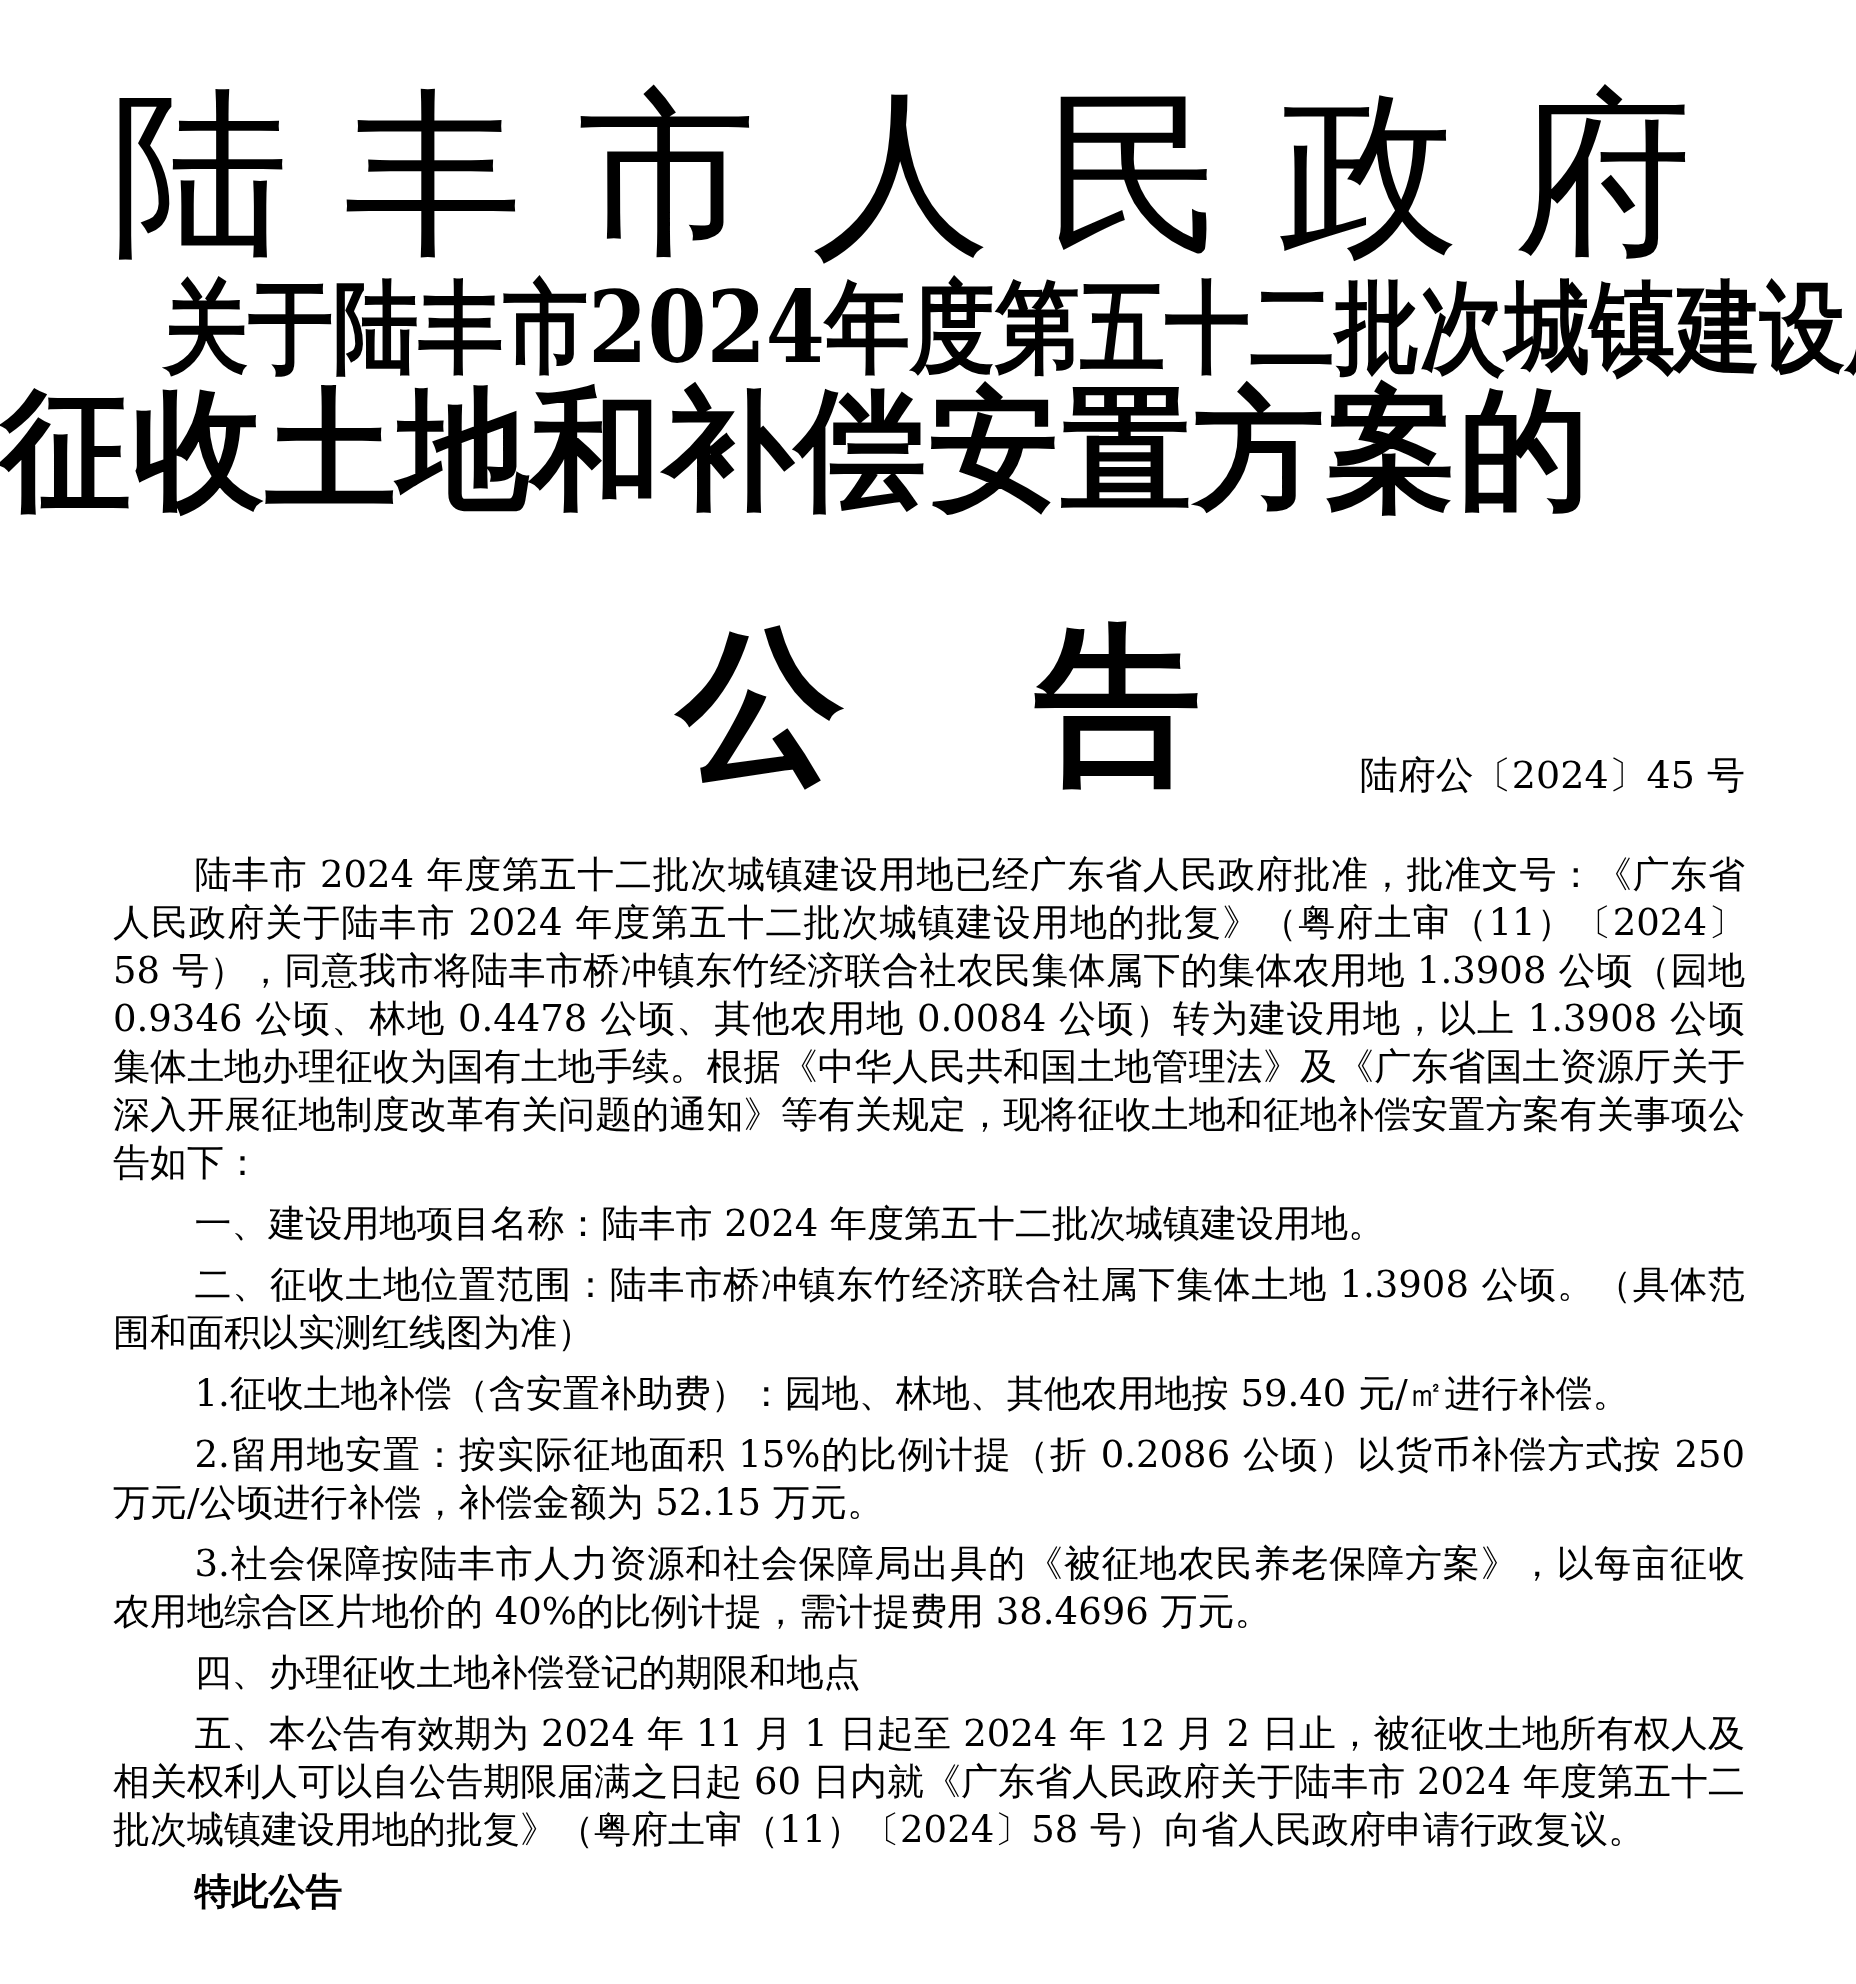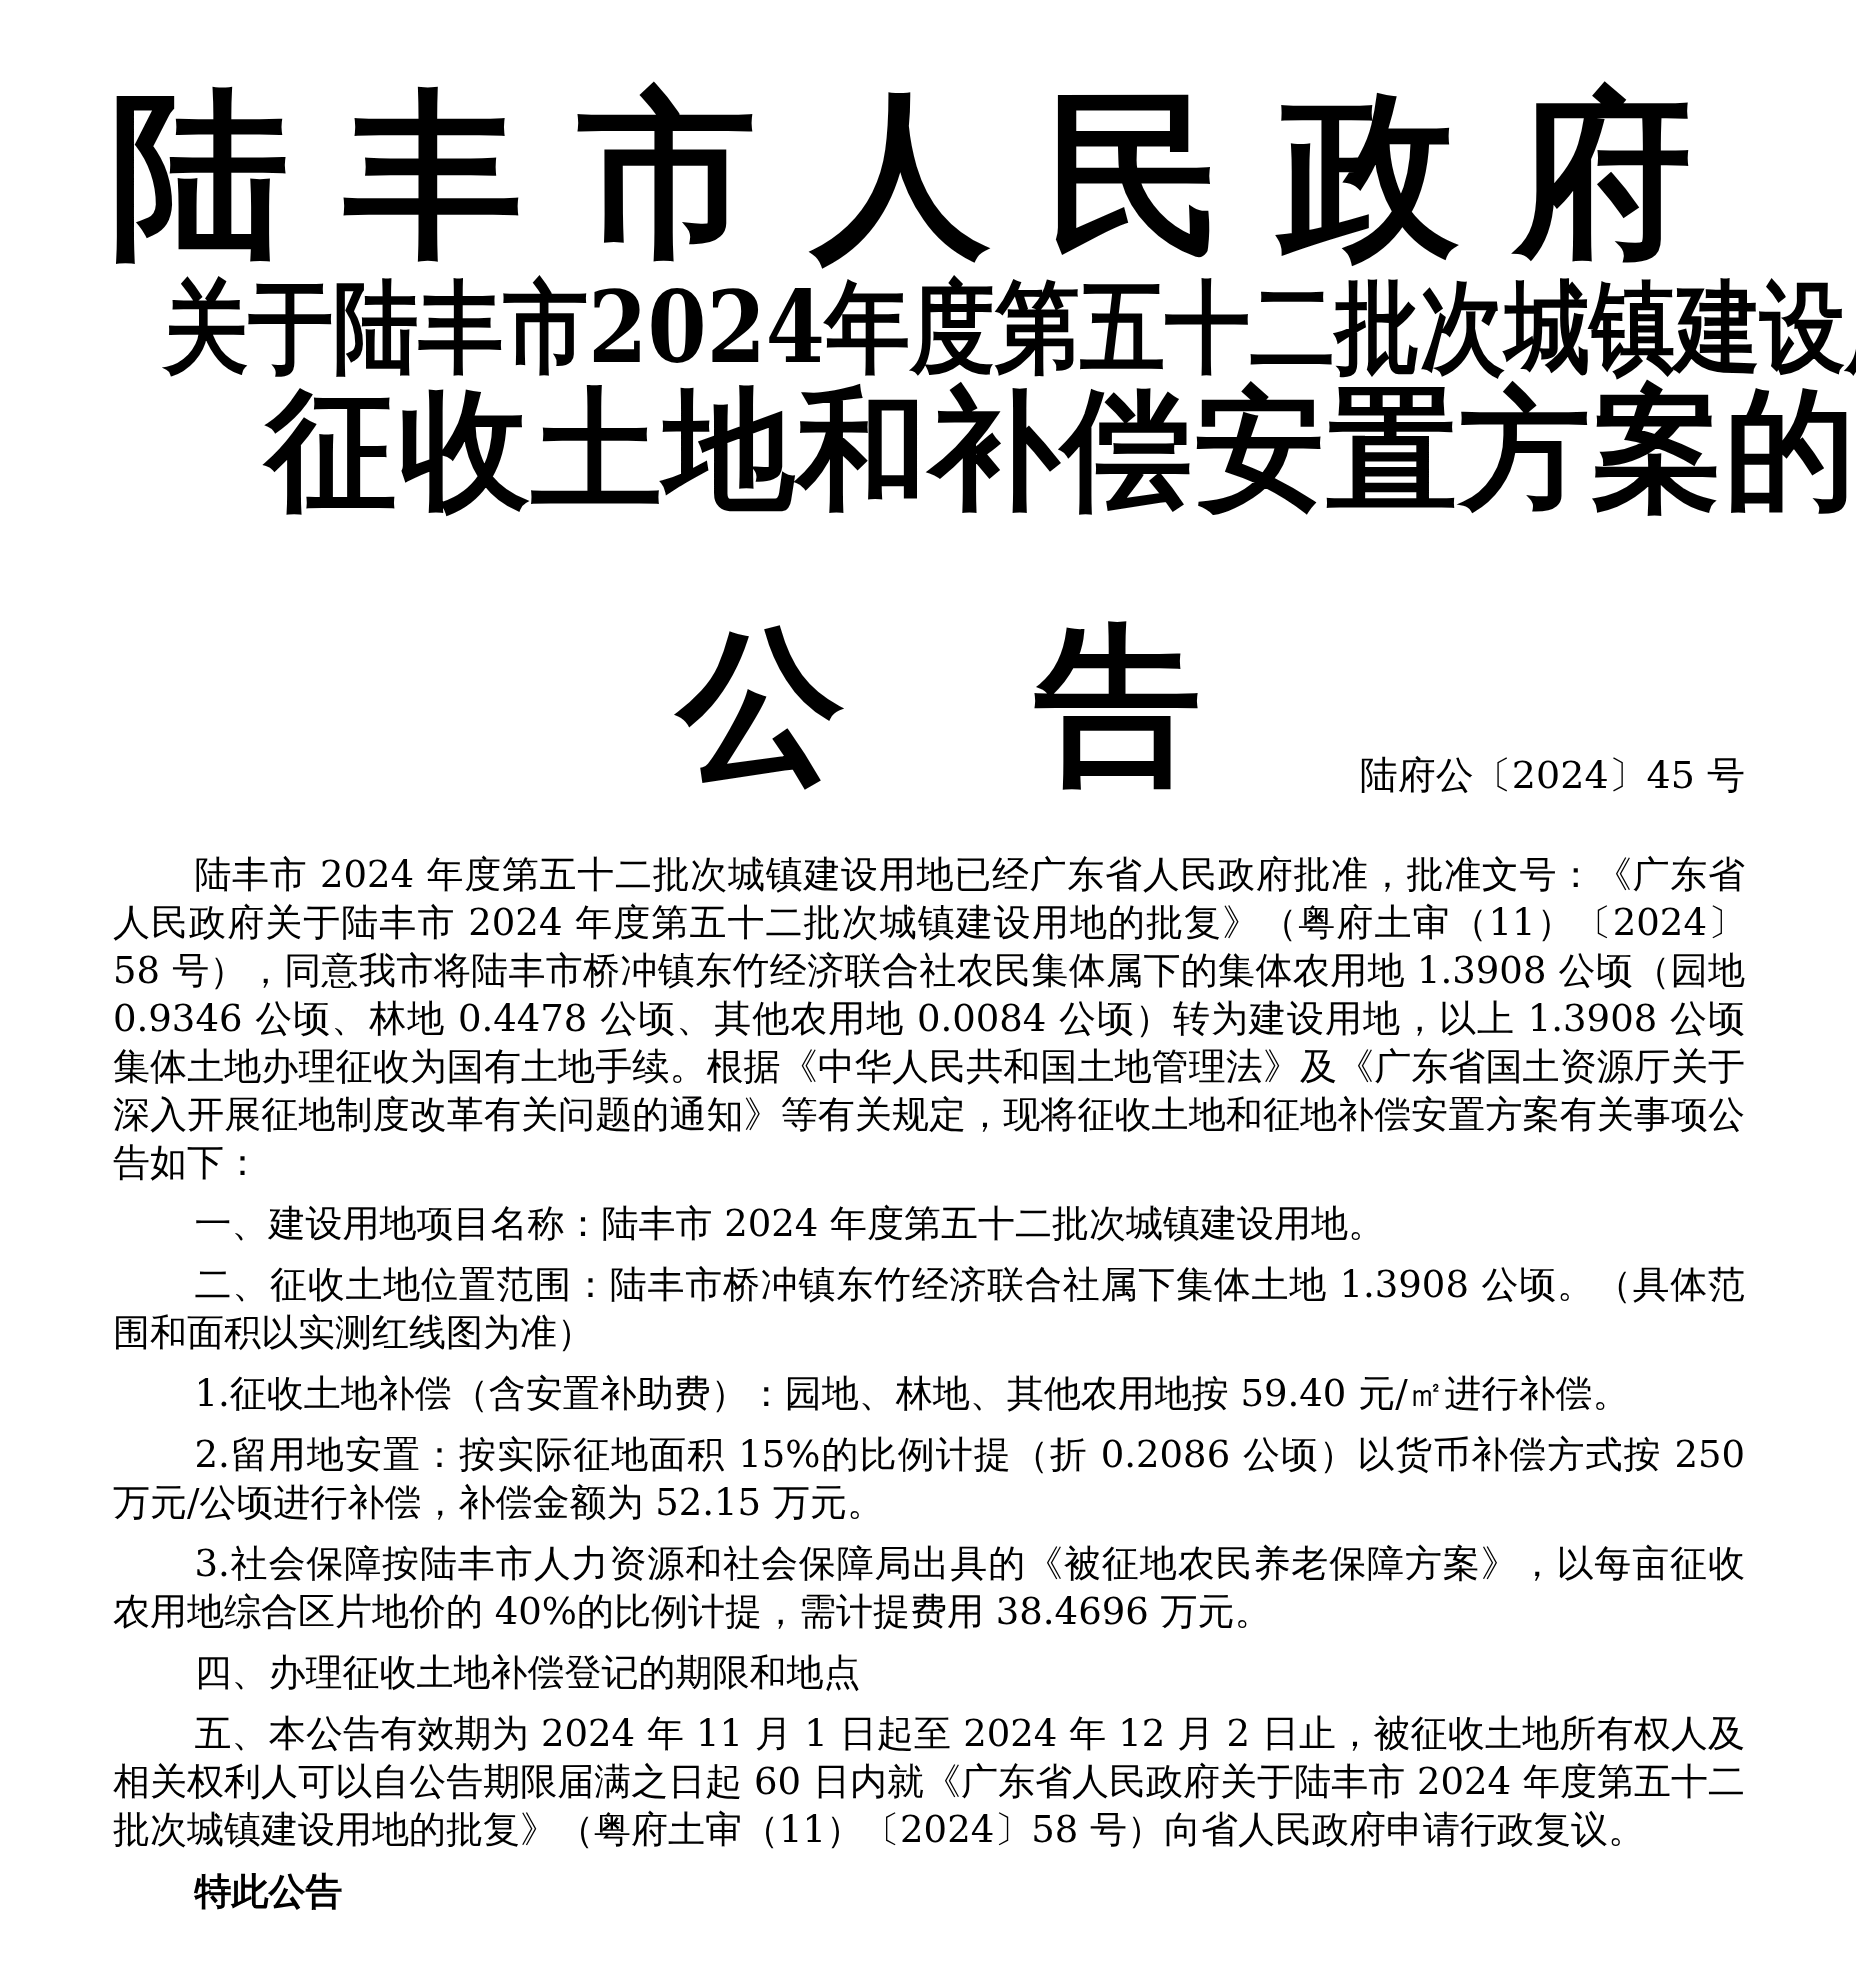--- a/index.html
+++ b/index.html
@@ -1,25 +1,25 @@
 <!DOCTYPE html>
 <html style="font-size:6.4px"><head>
 <meta charset="utf-8">
 <style>
   html,body{margin:0;padding:0;background:#ffffff;}
   .page{position:relative;width:1857px;height:2629px;background:#ffffff;overflow:hidden;
         font-family:"DejaVu Serif", serif;color:#000;}
 
   
   .main-title{position:absolute;top:85px;left:0;width:100%;text-align:center;
-              font-size:179px;font-weight:700;letter-spacing:55px;white-space:nowrap;line-height:1;}
+              font-size:179px;font-weight:400;letter-spacing:55px;white-space:nowrap;line-height:1;}
   .sub1{position:absolute;top:277px;left:0;width:100%;text-align:center;line-height:1;}
   .sub1 .squeeze{display:inline-block;font-size:100px;font-weight:900;white-space:nowrap;
                  transform:scaleX(0.85);transform-origin:center;line-height:1;}
-  .sub2{position:absolute;top:384px;left:0;width:100%;text-align:right;
+  .sub2{position:absolute;top:384px;left:0;width:100%;text-align:left;
         font-size:131px;font-weight:900;line-height:1;letter-spacing:1.6px;white-space:nowrap;}
   .gongao{position:absolute;top:621px;left:0;width:100%;text-align:center;
           font-size:167px;font-weight:700;letter-spacing:66px;line-height:1;white-space:nowrap;padding-left:44px;}
   .doc-number{position:absolute;top:755px;right:112px;font-size:38px;line-height:1.1;margin-left:44px;}
 
   
   .notice-body{position:absolute;top:838px;left:113px;width:1632px;
                font-size:37px;line-height:48px;text-align:justify;}
   .notice-body .para{text-indent:2.2em;margin-top:13px;}
   .notice-body .para.bold{font-weight:bold;}

